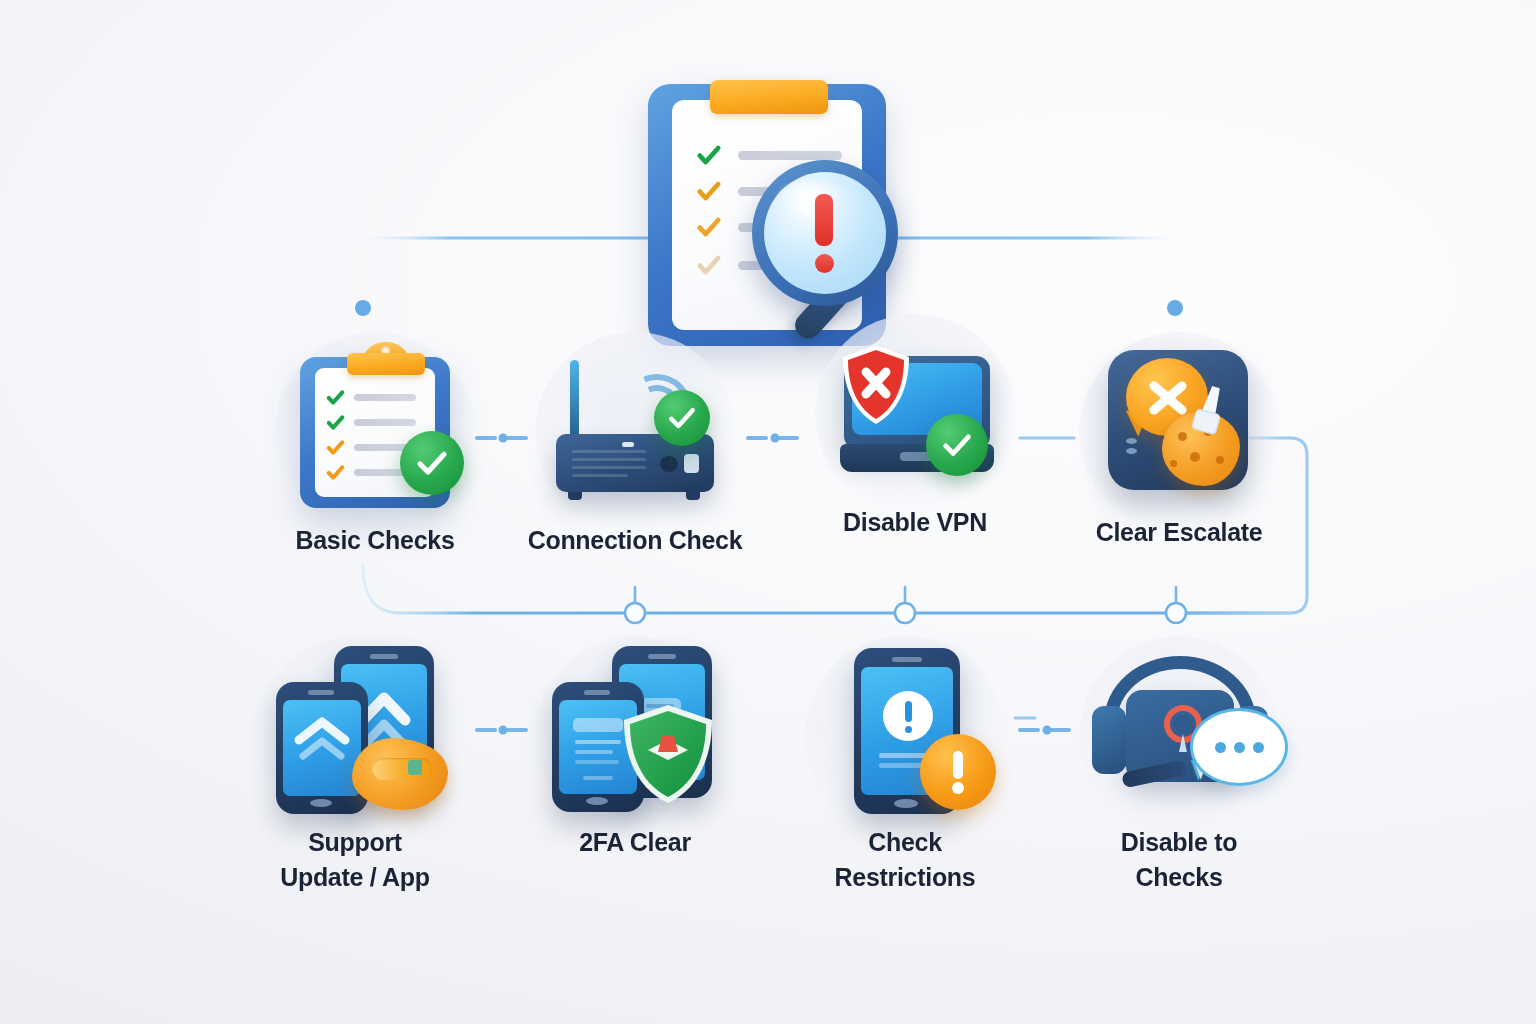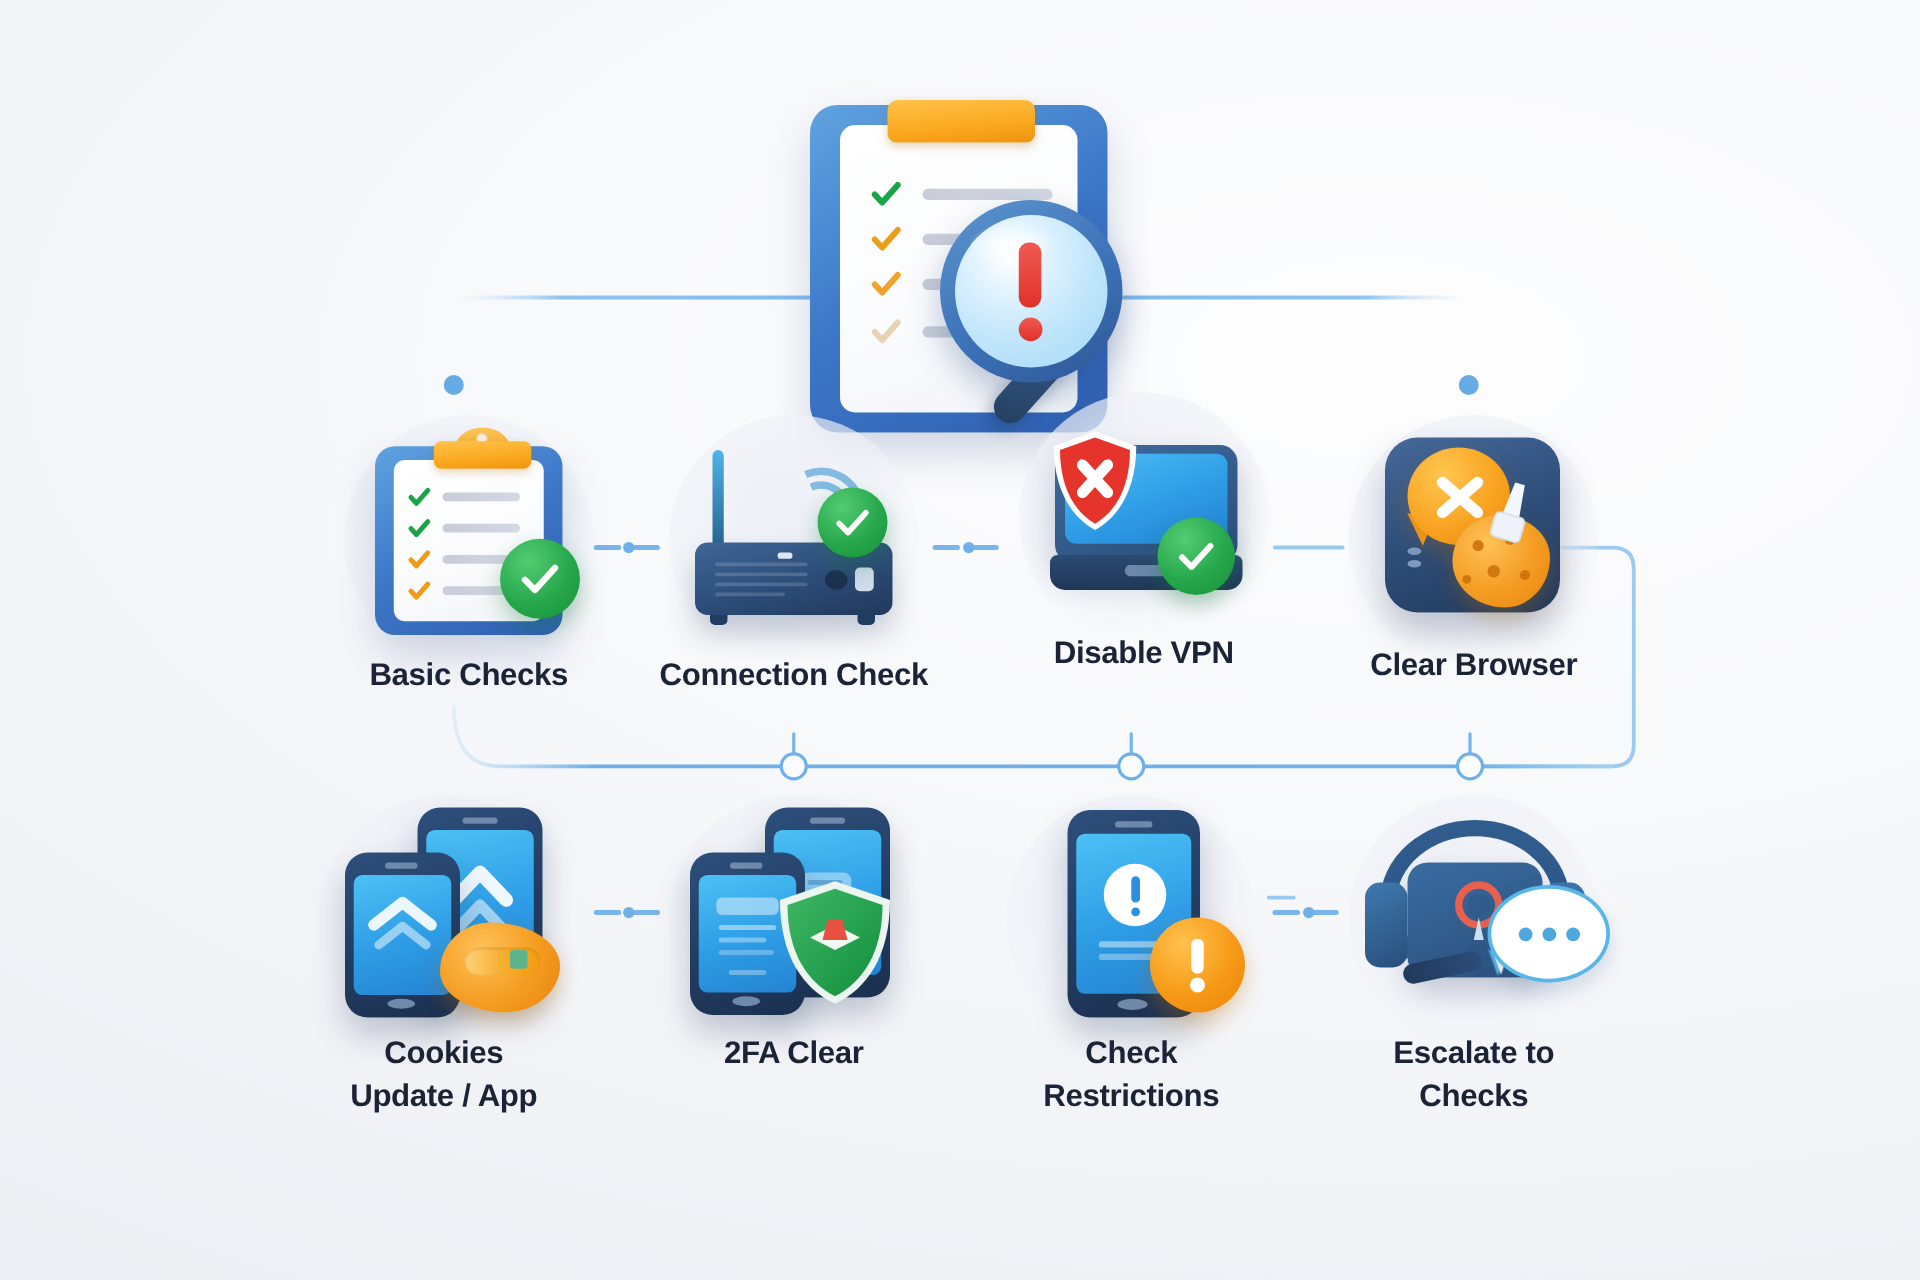--- a/index.html
+++ b/index.html
@@ -520,21 +520,21 @@
       <div class="chip" style="left:114px; top:102px; width:9px; height:9px;"></div>
       <div class="chip" style="left:140px; top:98px; width:8px; height:8px;"></div>
       <div class="chip" style="left:126px; top:122px; width:10px; height:10px;"></div>
       <div class="chip" style="left:152px; top:126px; width:8px; height:8px;"></div>
       <div class="chip" style="left:106px; top:130px; width:7px; height:7px;"></div>
       <svg style="position:absolute; left:126px; top:54px; transform:rotate(16deg);" width="36" height="62" viewBox="0 0 36 62">
         <path d="M14 2 L22 2 L25 30 L11 30 Z" fill="#f4f7fb"></path>
         <rect x="6" y="28" width="24" height="20" rx="4" fill="#eef3f9" stroke="#d7e1ec" stroke-width="1.5"></rect>
       </svg>
     </div>
-    <div class="caption">Clear Browser</div>
+    <div class="caption">Clear Escalate</div>
   </div>
 
   <div class="node" style="left:240px; top:640px;">
     <div class="halo" style="top:-4px;"></div>
     <div class="art">
       <div class="device-body" style="left:94px; top:6px; width:100px; height:155px;"></div>
       <div class="device-notch" style="left:130px; top:14px; width:28px; height:5px;"></div>
       <div class="device-screen" style="left:101px; top:24px; width:86px; height:118px;">
         <svg width="86" height="118" viewBox="0 0 86 118">
           <path d="M22 56 L43 34 L64 56" fill="none" stroke="#ffffff" stroke-width="11" stroke-linecap="round" stroke-linejoin="round" opacity=".92"></path>
@@ -551,21 +551,21 @@
           <path d="M20 56 L39 41 L58 56" fill="none" stroke="#ffffff" stroke-width="7" stroke-linecap="round" stroke-linejoin="round" opacity=".5"></path>
         </svg>
       </div>
       <div class="device-home" style="left:70px; top:159px; width:22px; height:8px;"></div>
 
       <div class="cookie" style="left:112px; top:98px; width:96px; height:72px; border-radius:42% 58% 46% 54% / 54% 48% 52% 46%;"></div>
       <div style="position:absolute; left:132px; top:118px; width:60px; height:22px; border-radius:11px; background:linear-gradient(90deg,#ffd27a,#f6ae2e,#f39b12); box-shadow:inset 0 1px 2px rgba(150,90,10,.3);"></div>
       <div style="position:absolute; left:168px; top:120px; width:14px; height:15px; border-radius:3px; background:#5bb48b;"></div>
     </div>
     <div class="caption">
-      <span>Cookies</span><br>
+      <span>Support</span><br>
       <span>Update / App</span>
     </div>
   </div>
 
   <div class="node" style="left:520px; top:640px;">
     <div class="halo" style="top:-4px;"></div>
     <div class="art">
       <div class="device-body" style="left:92px; top:6px; width:100px; height:152px;"></div>
       <div class="device-notch" style="left:128px; top:14px; width:28px; height:5px;"></div>
       <div class="device-screen" style="left:99px; top:24px; width:86px; height:116px;">
@@ -644,18 +644,18 @@
       </svg>
       <div class="mic-arm" style="left:58px; top:126px; width:64px; height:16px;"></div>
       <div class="chat-tail" style="left:126px; top:120px;"></div>
       <div class="chat-bubble" style="left:126px; top:68px; width:92px; height:72px;">
         <span class="chat-dot"></span>
         <span class="chat-dot"></span>
         <span class="chat-dot"></span>
       </div>
     </div>
     <div class="caption">
-      <span>Escalate to</span><br>
+      <span>Disable to</span><br>
       <span>Checks</span>
     </div>
   </div>
 
 </div>
 
 </body></html>

